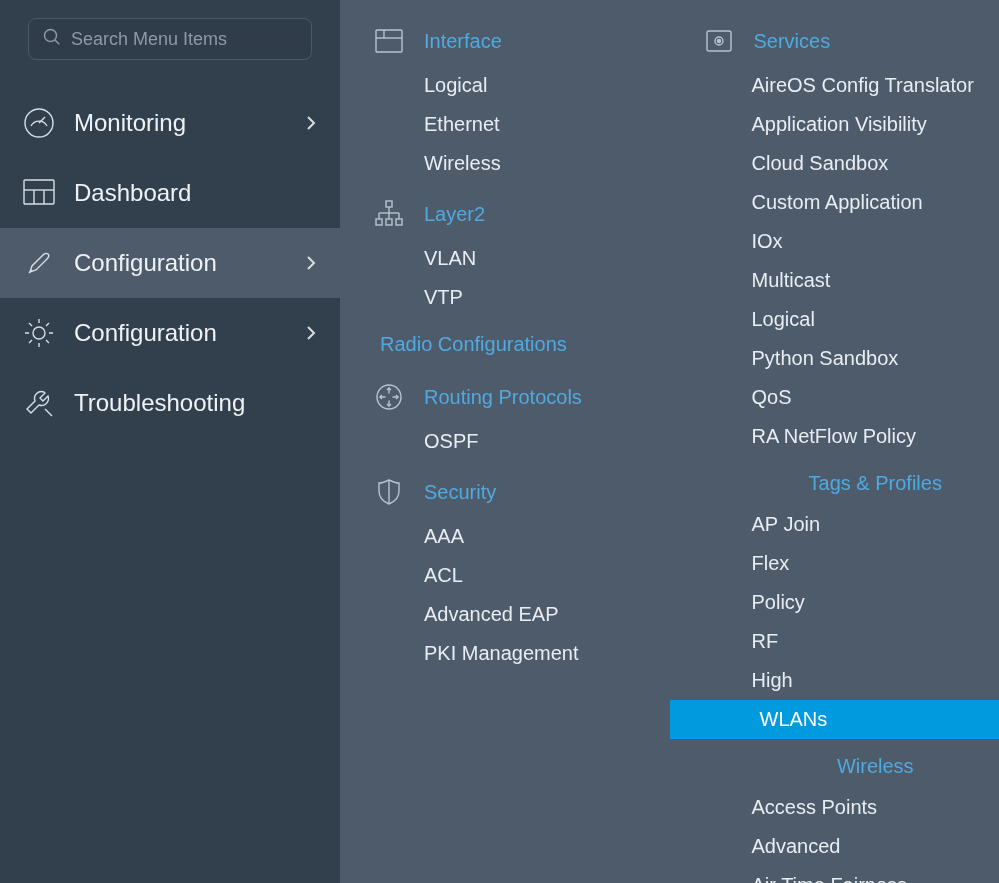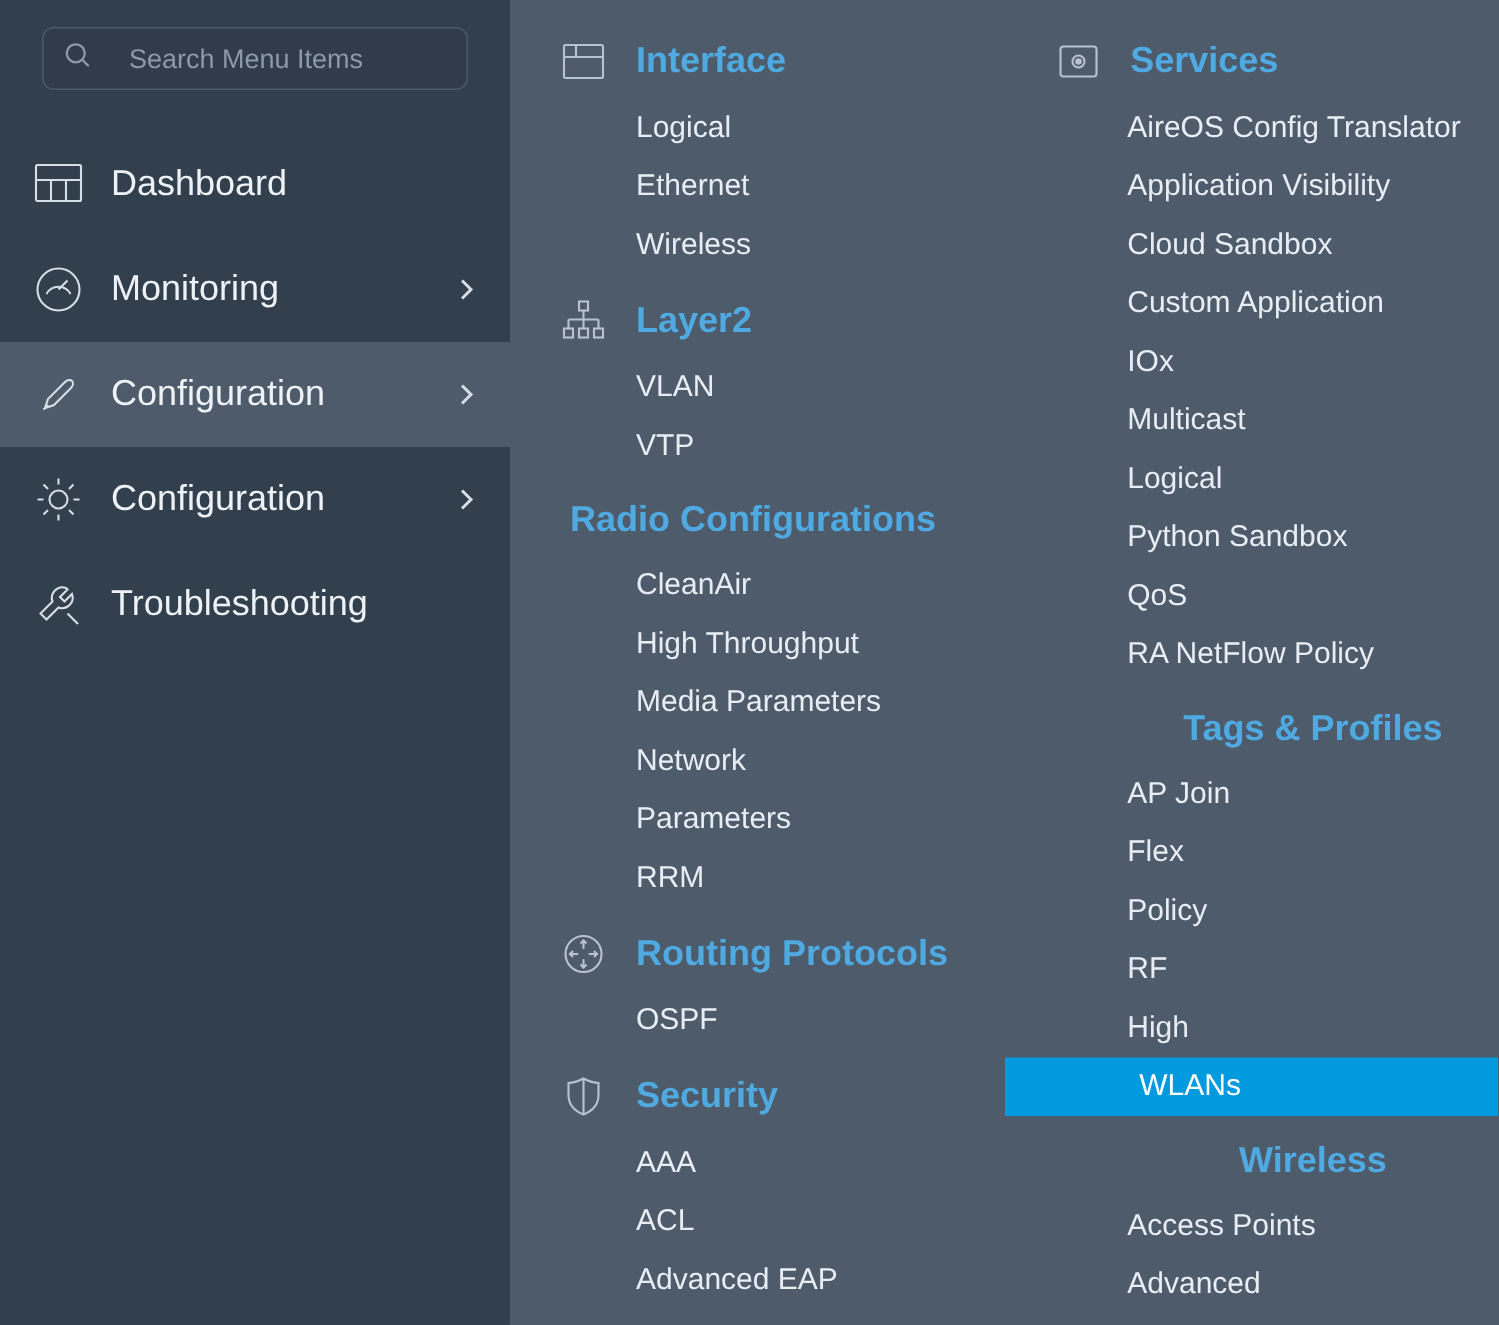--- a/index.html
+++ b/index.html
@@ -20,21 +20,21 @@
       min-width: 340px;
       background: #32404e;
       display: flex;
       flex-direction: column;
       padding-top: 18px;
     }
     .search-wrap { padding: 0 28px 28px 28px; }
     .search-box {
       display: flex;
       align-items: center;
-      gap: 25px;
+      gap: 10px;
       height: 42px;
       border: 1px solid #4a5968;
       border-radius: 8px;
       padding: 0 14px;
       background: #303c4a;
     }
     .search-box svg { width: 18px; height: 18px; fill: #8c99a7; }
     .search-box input {
       flex: 1;
       border: none;
@@ -77,22 +77,22 @@
     }
     .group {
       margin-bottom: 6px;
     }
     .group-header {
       display: flex;
       align-items: center;
       gap: 20px;
       padding: 10px 0 10px 34px;
       color: #4faae2;
-      font-size: 24px;
-      font-weight: 700;
+      font-size: 20px;
+      font-weight: 400;
     }
     .group-header .gicon { width: 30px; height: 30px; display:flex; align-items:center; justify-content:center; }
     .group-header .gicon svg { width: 30px; height: 30px; stroke:#b9c3cf; fill:none; stroke-width:1.4; }
     .group-header.no-icon { padding-left: 40px; } 
     .col2 .group-header.no-icon { padding-left: 82px; justify-content: center; }
 
     .group-items { padding-left: 84px; }
     .col2 .group-items { padding-left: 82px; }
     .item {
       font-size: 20px;
@@ -124,42 +124,42 @@
               <path d="M10 2a8 8 0 1 1 0 16 8 8 0 0 1 0-16zm11 19-5.4-5.4" stroke="#8c99a7" stroke-width="2" fill="none" stroke-linecap="round"></path>
             </svg>
         </span>
         <input type="text" placeholder="Search Menu Items" style="">
       </div>
     </div>
     <nav id="side-nav">
         <div class="nav-item">
           <span class="icon">
             <svg viewBox="0 0 34 34">
+              <circle cx="17" cy="17" r="14"></circle>
+              <path d="M9 20 A9 9 0 0 1 25 20" fill="none"></path>
+              <line x1="17" y1="17" x2="23" y2="11"></line>
+            </svg>
+          </span>
+          <span class="label">Monitoring</span>
+          <span class="chev">
+            <svg viewBox="0 0 10 16">
+              <path d="M2 2l6 6-6 6"></path>
+            </svg>
+          </span>
+        </div>
+        <div class="nav-item">
+          <span class="icon">
+            <svg viewBox="0 0 34 34">
               <rect x="2" y="4" width="30" height="24" rx="1"></rect>
               <line x1="2" y1="14" x2="32" y2="14"></line>
               <line x1="12" y1="14" x2="12" y2="28"></line>
               <line x1="22" y1="14" x2="22" y2="28"></line>
             </svg>
           </span>
           <span class="label">Dashboard</span>
-        </div>
-        <div class="nav-item">
-          <span class="icon">
-            <svg viewBox="0 0 34 34">
-              <circle cx="17" cy="17" r="14"></circle>
-              <path d="M9 20 A9 9 0 0 1 25 20" fill="none"></path>
-              <line x1="17" y1="17" x2="23" y2="11"></line>
-            </svg>
-          </span>
-          <span class="label">Monitoring</span>
-          <span class="chev">
-            <svg viewBox="0 0 10 16">
-              <path d="M2 2l6 6-6 6"></path>
-            </svg>
-          </span>
         </div>
         <div class="nav-item active">
           <span class="icon">
             <svg viewBox="0 0 34 34">
               <path d="M26 8c1 1 1 3-1 5l-11 11-6 2 2-6 11-11c2-2 4-2 5-1z"></path>
               <path d="M7 27l3-3"></path>
             </svg>
           </span>
           <span class="label">Configuration</span>
           <span class="chev">
@@ -231,28 +231,20 @@
             <span>Layer2</span>
           </div>
           <div class="group-items">
             <div class="item">VLAN</div>
             <div class="item">VTP</div>
           </div>
         </div>
         <div class="group">
           <div class="group-header no-icon">
             <span>Radio Configurations</span>
-          </div>
-          <div class="group-items">
-            <div class="item">CleanAir</div>
-            <div class="item">High Throughput</div>
-            <div class="item">Media Parameters</div>
-            <div class="item">Network</div>
-            <div class="item">Parameters</div>
-            <div class="item">RRM</div>
           </div>
         </div>
         <div class="group">
           <div class="group-header">
             <span class="gicon">
               <svg viewBox="0 0 30 30">
                 <circle cx="15" cy="15" r="12"></circle>
                 <path d="M15 6v5M15 19v5M6 15h5M19 15h5" stroke-linecap="round"></path>
                 <path d="M13 8l2-2 2 2M13 22l2 2 2-2M8 13l-2 2 2 2M22 13l2 2-2 2" fill="none"></path>
               </svg>

